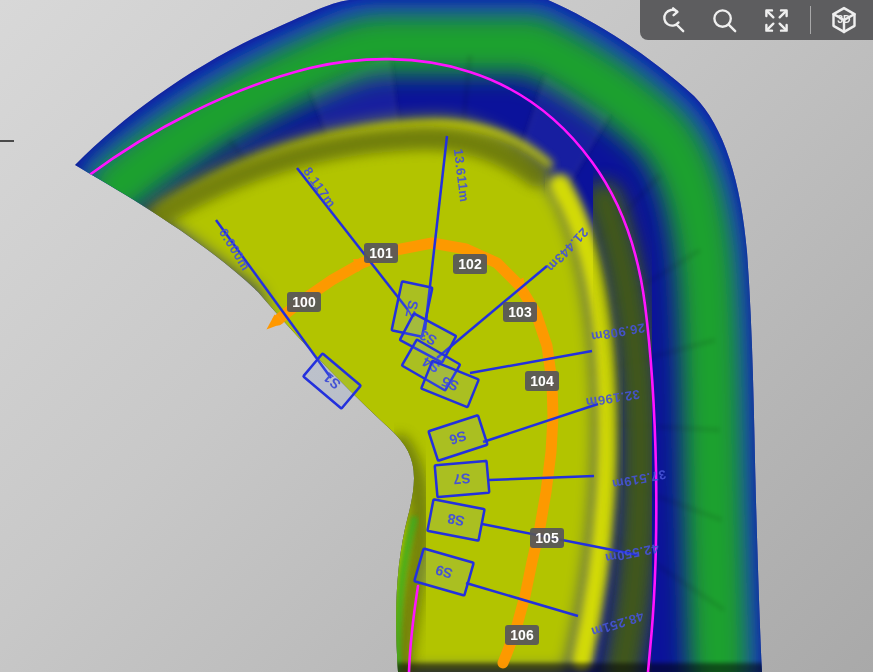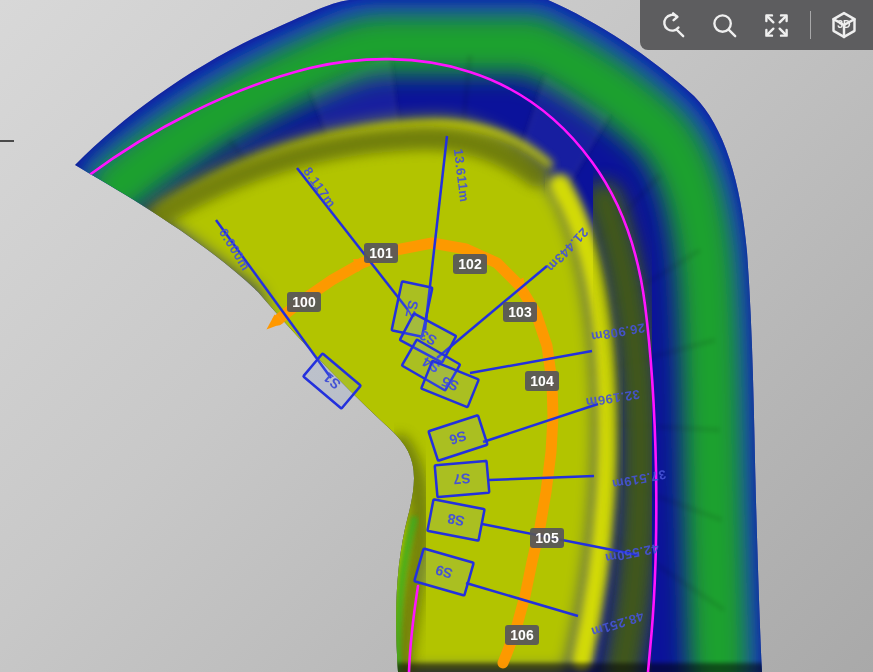--- a/index.html
+++ b/index.html
@@ -24,21 +24,21 @@
   .xline{stroke:var(--secblue,#2330dd);stroke-width:2.5;}
   .secbox{fill:rgba(130,165,235,.14);stroke:var(--secblue,#2330dd);stroke-width:2.5;}
   .sectext{fill:var(--lblblue,#4553d4);font-size:14px;font-weight:bold;text-anchor:middle;}
   .dtext{fill:var(--lblblue,#4553d4);font-size:13px;font-weight:bold;letter-spacing:.5px;text-anchor:middle;opacity:.92;}
   .align{stroke:var(--orange,#ff9800);stroke-width:11;fill:none;stroke-linecap:round;stroke-linejoin:round;opacity:.97;}
   .arrow{fill:var(--orange,#ff9800);}
   .stbox{fill:rgba(86,86,90,.93);}
   .sttext{fill:#fff;font-size:14px;font-weight:bold;text-anchor:middle;}
   
   .toolbar{
-    position:absolute;top:0;right:0;height:50px;display:flex;align-items:center;
+    position:absolute;top:0;right:0;height:40px;display:flex;align-items:center;
     gap:14px;padding:0 10px 0 14px;background:rgba(88,88,91,.96);
     border-radius:0 0 0 8px;z-index:5;
   }
   .tb{background:transparent;border:none;padding:2px;margin:0;cursor:pointer;
       display:flex;align-items:center;justify-content:center;width:38px;height:34px;}
   .tb svg{stroke:#efefef;fill:none;stroke-width:2.1;stroke-linecap:round;stroke-linejoin:round;}
   .tb .glyph{fill:#efefef;stroke:none;font-weight:bold;font-size:9px;text-anchor:middle;font-family:"Liberation Sans",sans-serif;}
   .sep{width:1.5px;height:28px;background:rgba(230,230,230,.55);}
   .tick{position:absolute;left:0;top:140px;width:14px;height:2px;background:#4a4a4a;z-index:4;}
 </style>

